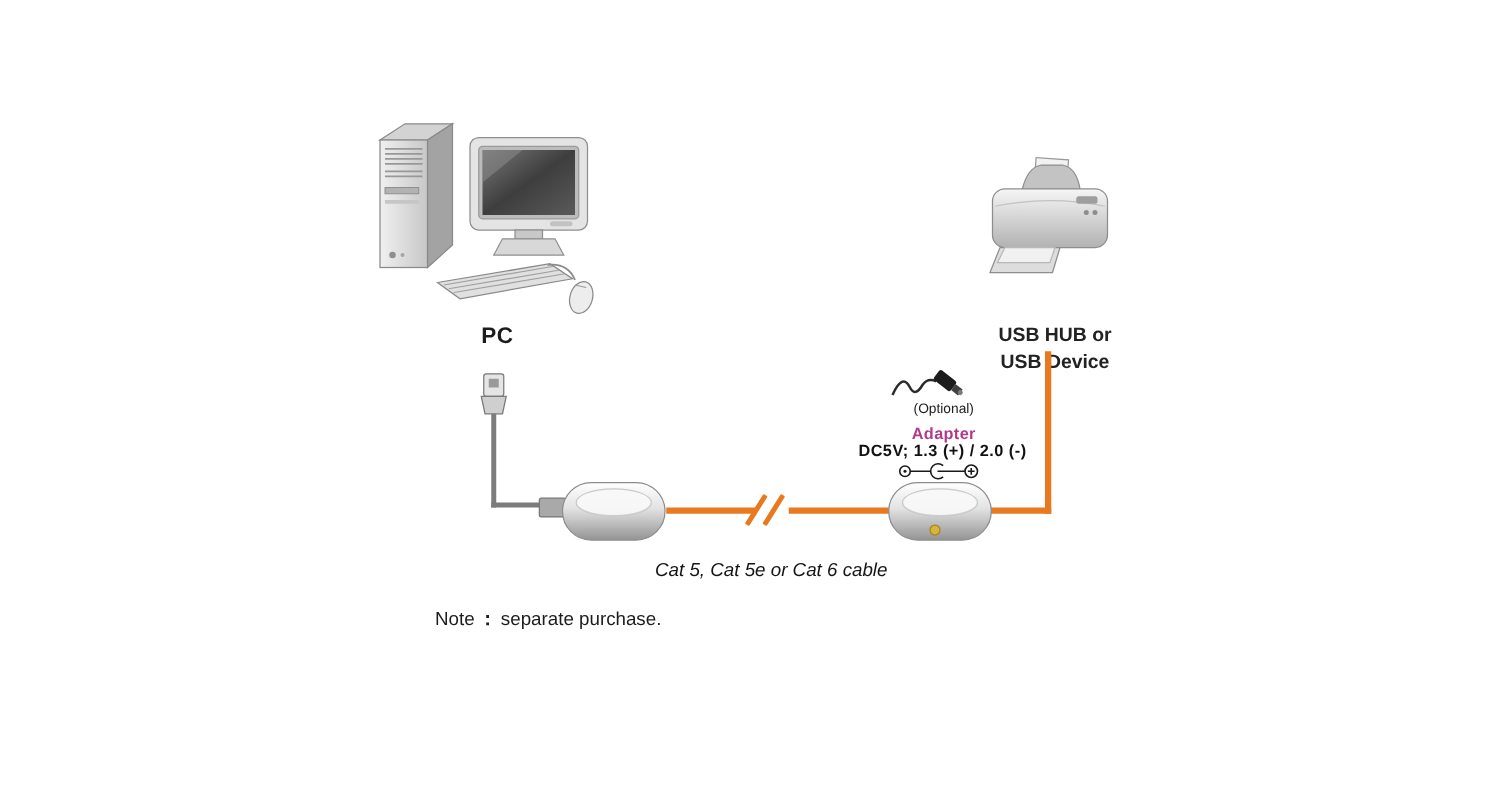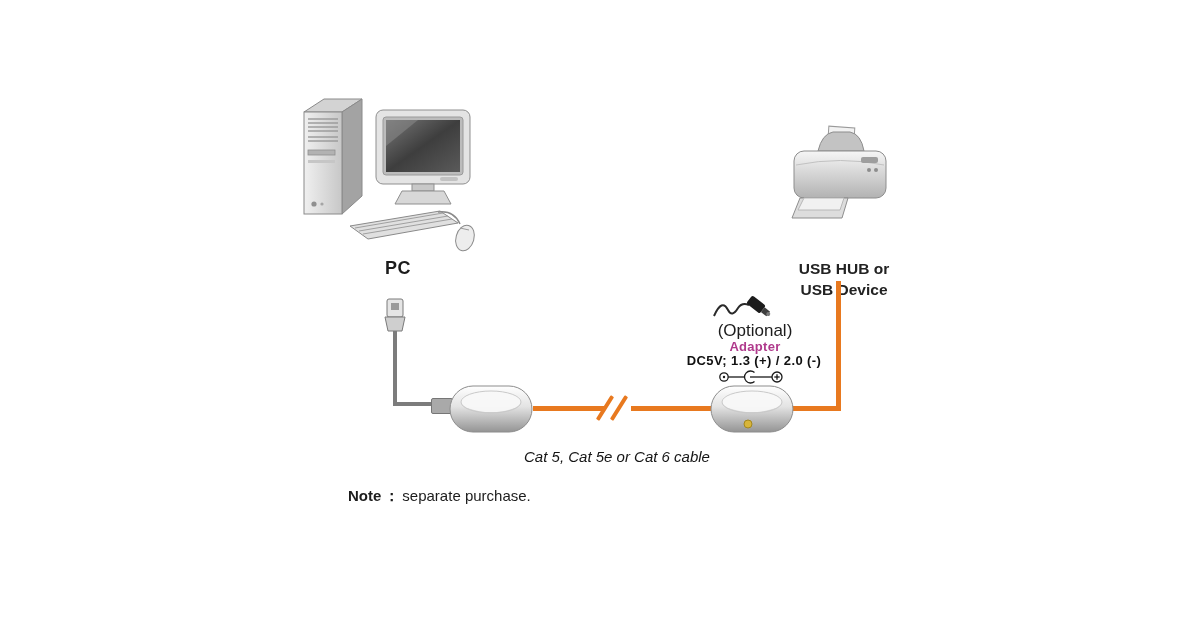--- a/index.html
+++ b/index.html
@@ -7,37 +7,37 @@
   .canvas{
     position:relative;width:1200px;height:630px;background:#ffffff;overflow:hidden;
     font-family:"Liberation Sans", sans-serif;color:var(--text,#1c1c1c);
   }
   .abs{position:absolute;}
   .label{white-space:nowrap;}
   .center{text-align:center;}
 
   .pc-label{font-size:18px;font-weight:bold;letter-spacing:.5px;text-align:center;}
   .device-label{font-size:15.5px;line-height:21px;font-weight:bold;color:#222;}
-  .optional-label{font-size:17px;color:#1c1c1c;}
+  .optional-label{font-size:11px;color:#1c1c1c;}
   .adapter-label{font-size:13px;font-weight:bold;color:var(--adapter-magenta,#b03a8c);letter-spacing:.3px;}
   .dc-spec-label{font-size:13px;font-weight:bold;color:#111;letter-spacing:.4px;}
   .cable-label{font-size:15px;color:#151515;font-style:italic;}
 
   .cable-orange{background:var(--cable-orange,#e8791f);}
   .cable-gray{background:#7c7c7c;}
   .slash{
     width:4px;height:28px;background:var(--cable-orange,#e8791f);
     transform:rotate(32deg);transform-origin:center;border-radius:1px;
   }
   .usb-plug{
     width:22px;height:16px;background:#a9a9a9;border:1px solid #767676;border-radius:2px;
     box-sizing:border-box;
   }
   .note{display:flex;font-size:15px;line-height:23px;color:#1c1c1c;}
-  .note-label{font-weight:bold;}
+  .note-label{font-weight:normal;}
   .note-sep{font-weight:bold;margin:0 3px;}
   .note-line{display:block;}
 </style>
 </head>
 <body>
 
 <div class="canvas">
 
   <svg class="abs" style="left:290px;top:92px;" width="200" height="170" viewBox="0 0 200 170">
     <defs>

